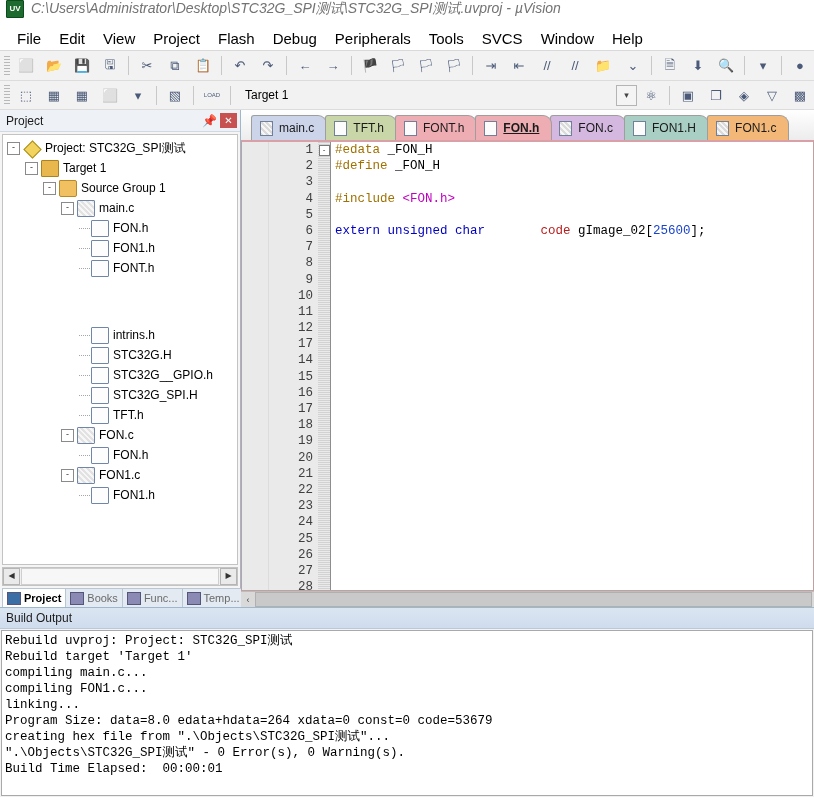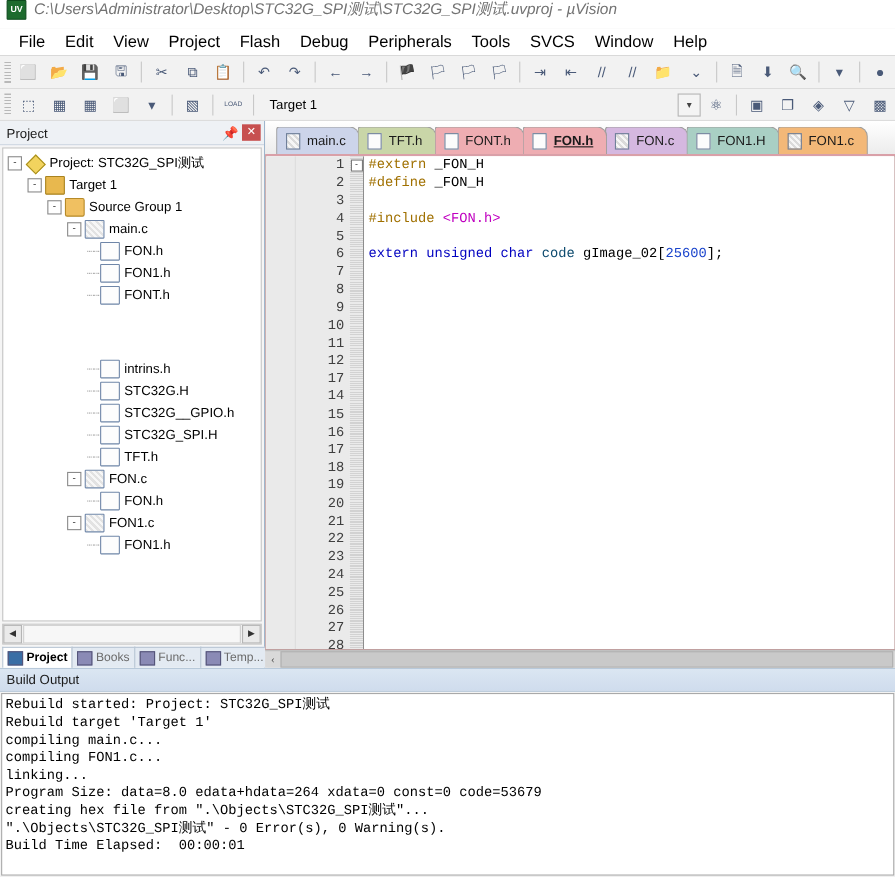--- a/index.html
+++ b/index.html
@@ -86,21 +86,21 @@
     font-family:"Liberation Mono", monospace;font-size:12.5px;color:#3f3f3f;}
   .fold-col{width:12px;background:#eaeaea;border-right:1px solid #8d8d8d;flex:none;
     background-image:repeating-linear-gradient(to bottom,#d2d2d2 0 1px,#eaeaea 1px 2px);}
   .code-body{flex:1;font-family:"Liberation Mono", monospace;font-size:12.5px;
     background:#fff;position:relative;overflow:hidden;}
   .cline{height:16.2px;line-height:16.2px;white-space:pre;padding-left:4px;}
   .cline.hl{background:#e3f8e6;}
   .kw{color:#0000c0;}
   .pre{color:#a07000;}
   .hdr{color:#c000c0;}
-  .typ{color:#0c4a6e;}
+  .typ{color:#b91c1c;margin-left:48px;}
   .num{color:#1a44cc;}
   .cmt{color:#0f9b3c;}
   .nrm{color:#000;}
   .gutline{height:16.2px;line-height:16.2px;}
   .foldbox{width:9px;height:9px;border:1px solid #7a7a7a;background:#fff;font-size:8px;
     line-height:7px;text-align:center;color:#333;margin:3px auto 0 auto;}
   .hscroll{height:15px;background:#d9d9d9;display:flex;align-items:center;
     border-top:1px solid #bdbdbd;}
   .hs-arrow{width:14px;text-align:center;font-size:9px;color:#444;}
   .hs-thumb{flex:1;height:13px;background:#c9c9c9;border:1px solid #b0b0b0;margin-right:2px;}
@@ -490,21 +490,21 @@
           <div class="gutline"></div>
           <div class="gutline"></div>
           <div class="gutline"></div>
           <div class="gutline"></div>
           <div class="gutline"></div>
           <div class="gutline"></div>
           <div class="gutline"></div>
           <div class="gutline"></div>
         </div>
       <div class="code-body" id="codebody">
-          <div class="cline"><span class="pre">#extern </span><span class="nrm">_FON_H</span></div>
+          <div class="cline"><span class="pre">#edata </span><span class="nrm">_FON_H</span></div>
           <div class="cline"><span class="pre">#define </span><span class="nrm">_FON_H</span></div>
           <div class="cline">&nbsp;</div>
           <div class="cline"><span class="pre">#include </span><span class="hdr">&lt;FON.h&gt;</span></div>
           <div class="cline">&nbsp;</div>
           <div class="cline"><span class="kw">extern unsigned char </span><span class="typ">code </span><span class="nrm">gImage_02</span><span class="nrm">[</span><span class="num">25600</span><span class="nrm">];</span></div>
           <div class="cline">&nbsp;</div>
           <div class="cline">&nbsp;</div>
           <div class="cline">&nbsp;</div>
           <div class="cline">&nbsp;</div>
           <div class="cline">&nbsp;</div>
@@ -529,21 +529,21 @@
     <div class="hscroll">
       <div class="hs-arrow">‹</div>
       <div class="hs-thumb"></div>
     </div>
   </div>
 </div>
 
 <div class="build">
   <div class="build-head">Build Output</div>
   <div class="build-body" id="buildbody">
-      <div class="bline">Rebuild started: Project: STC32G_SPI测试</div>
+      <div class="bline">Rebuild uvproj: Project: STC32G_SPI测试</div>
       <div class="bline">Rebuild target 'Target 1'</div>
       <div class="bline">compiling main.c...</div>
       <div class="bline">compiling FON1.c...</div>
       <div class="bline">linking...</div>
       <div class="bline">Program Size: data=8.0 edata+hdata=264 xdata=0 const=0 code=53679</div>
       <div class="bline">creating hex file from ".\Objects\STC32G_SPI测试"...</div>
       <div class="bline">".\Objects\STC32G_SPI测试" - 0 Error(s), 0 Warning(s).</div>
       <div class="bline">Build Time Elapsed:  00:00:01</div>
     </div>
 </div>

